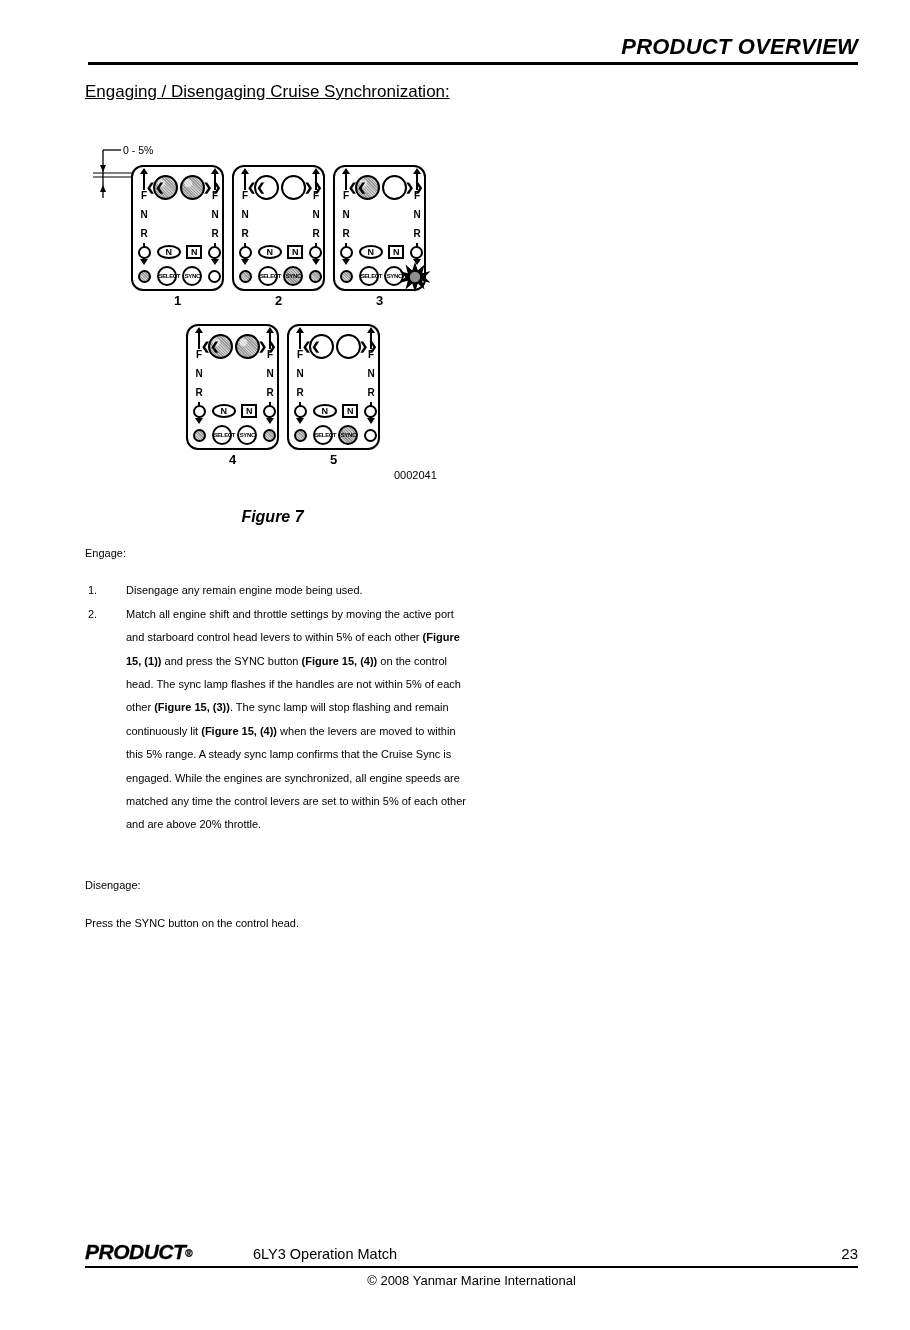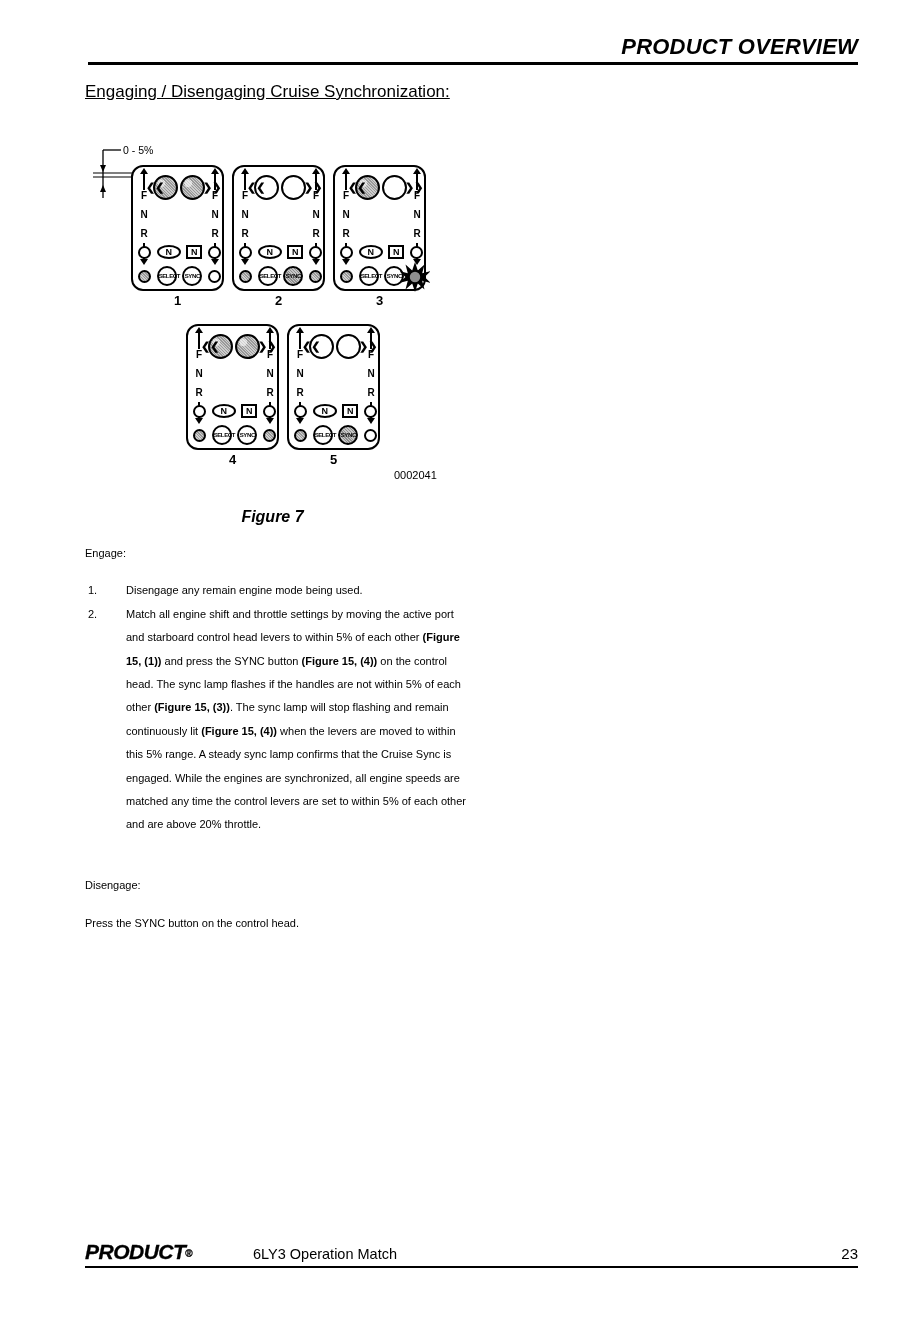--- a/index.html
+++ b/index.html
@@ -614,13 +614,14 @@
   <p class="para" id="disengage-text">Press the SYNC button on the control head.</p>
 </div>
 
 <div id="footer">
   <div id="footer-main">
     <div id="yanmar-logo"><span>PRODUCT</span><span class="reg">®</span></div>
     <div id="manual-title">6LY3 Operation Match</div>
     <div id="page-number">23</div>
   </div>
   <div id="footer-rule"></div>
+  <div id="copyright">© 2008 Yanmar Marine International</div>
 </div>
 
 </body></html>

